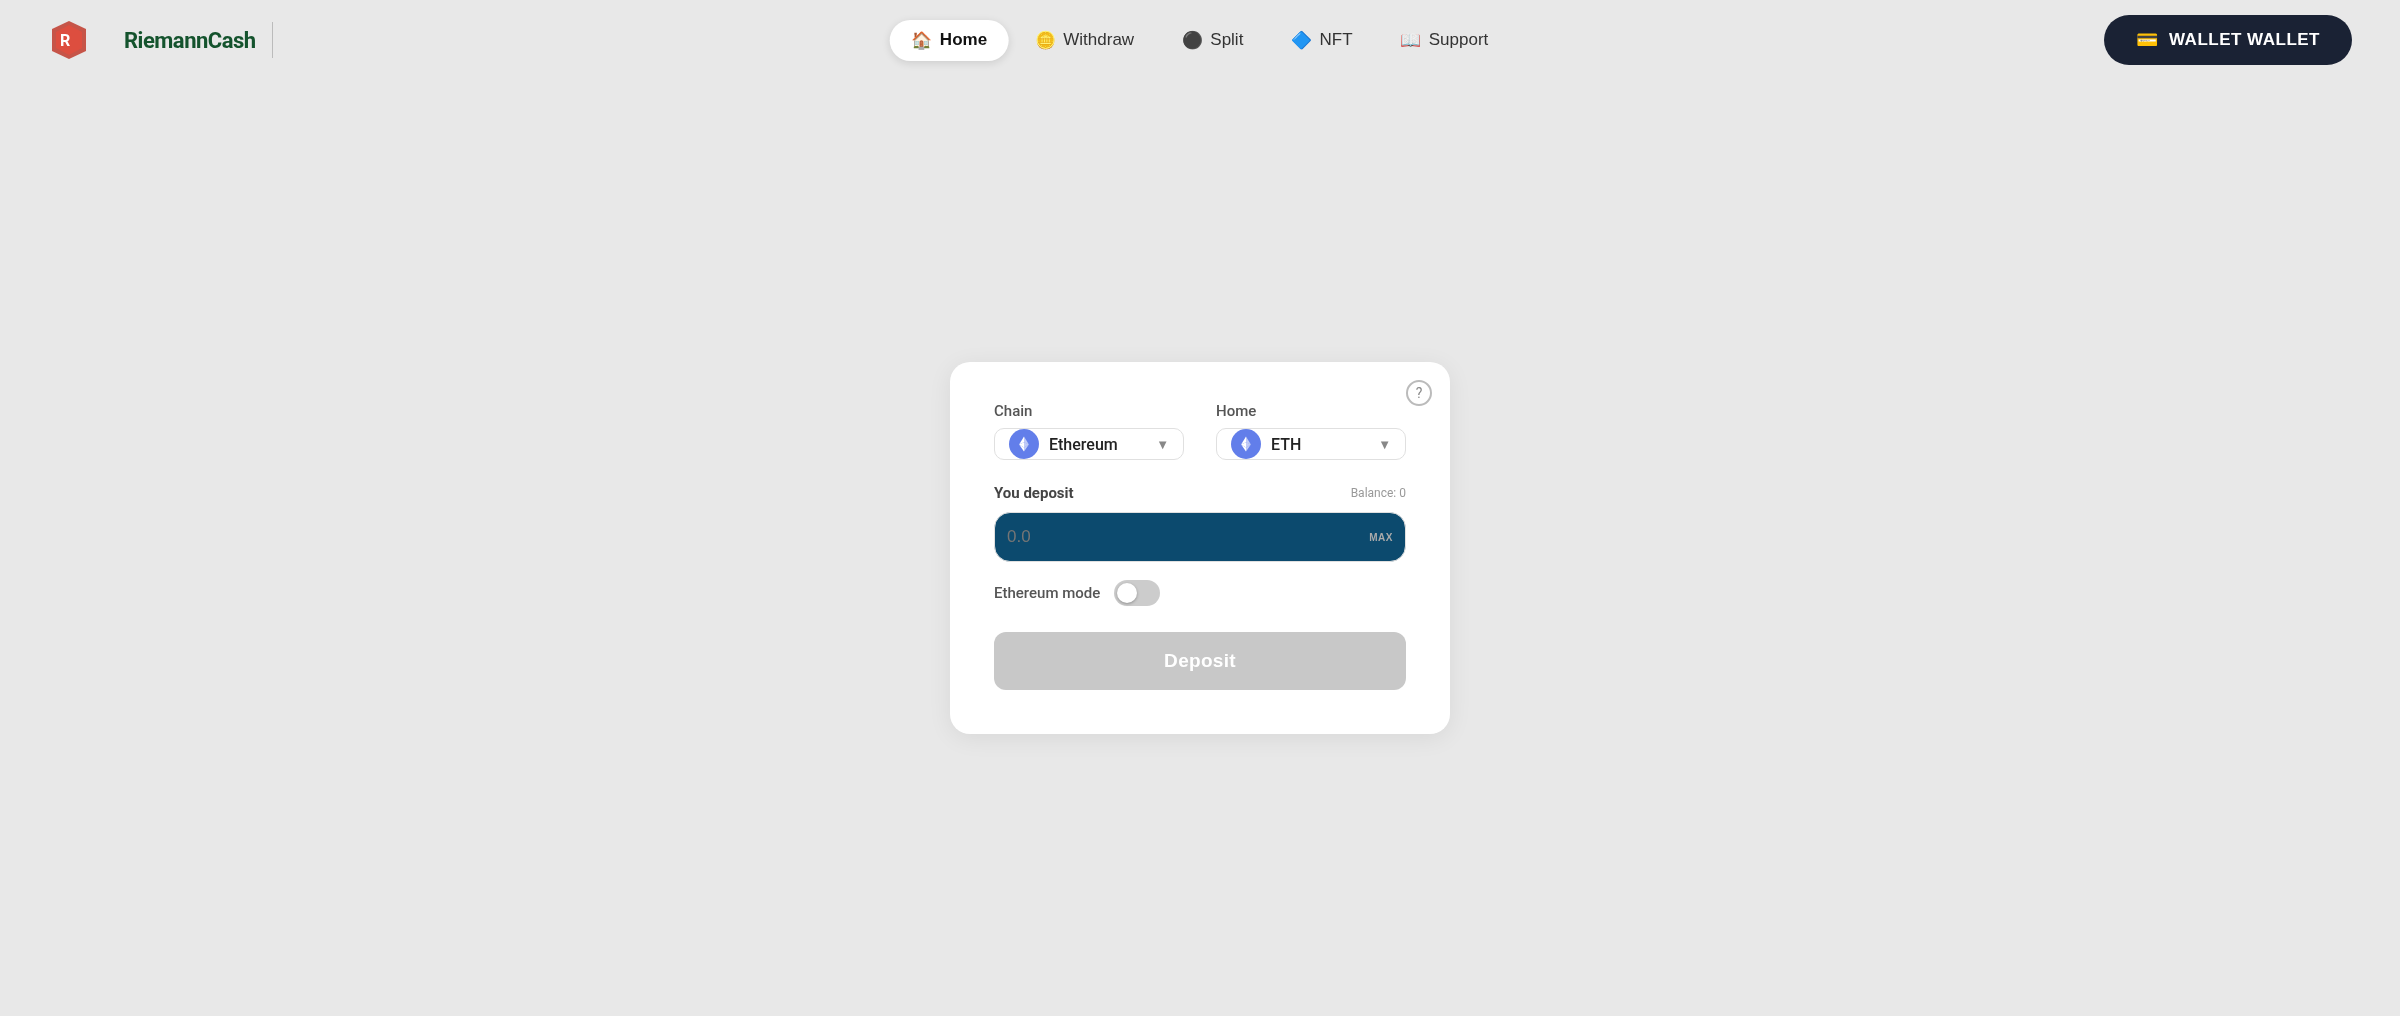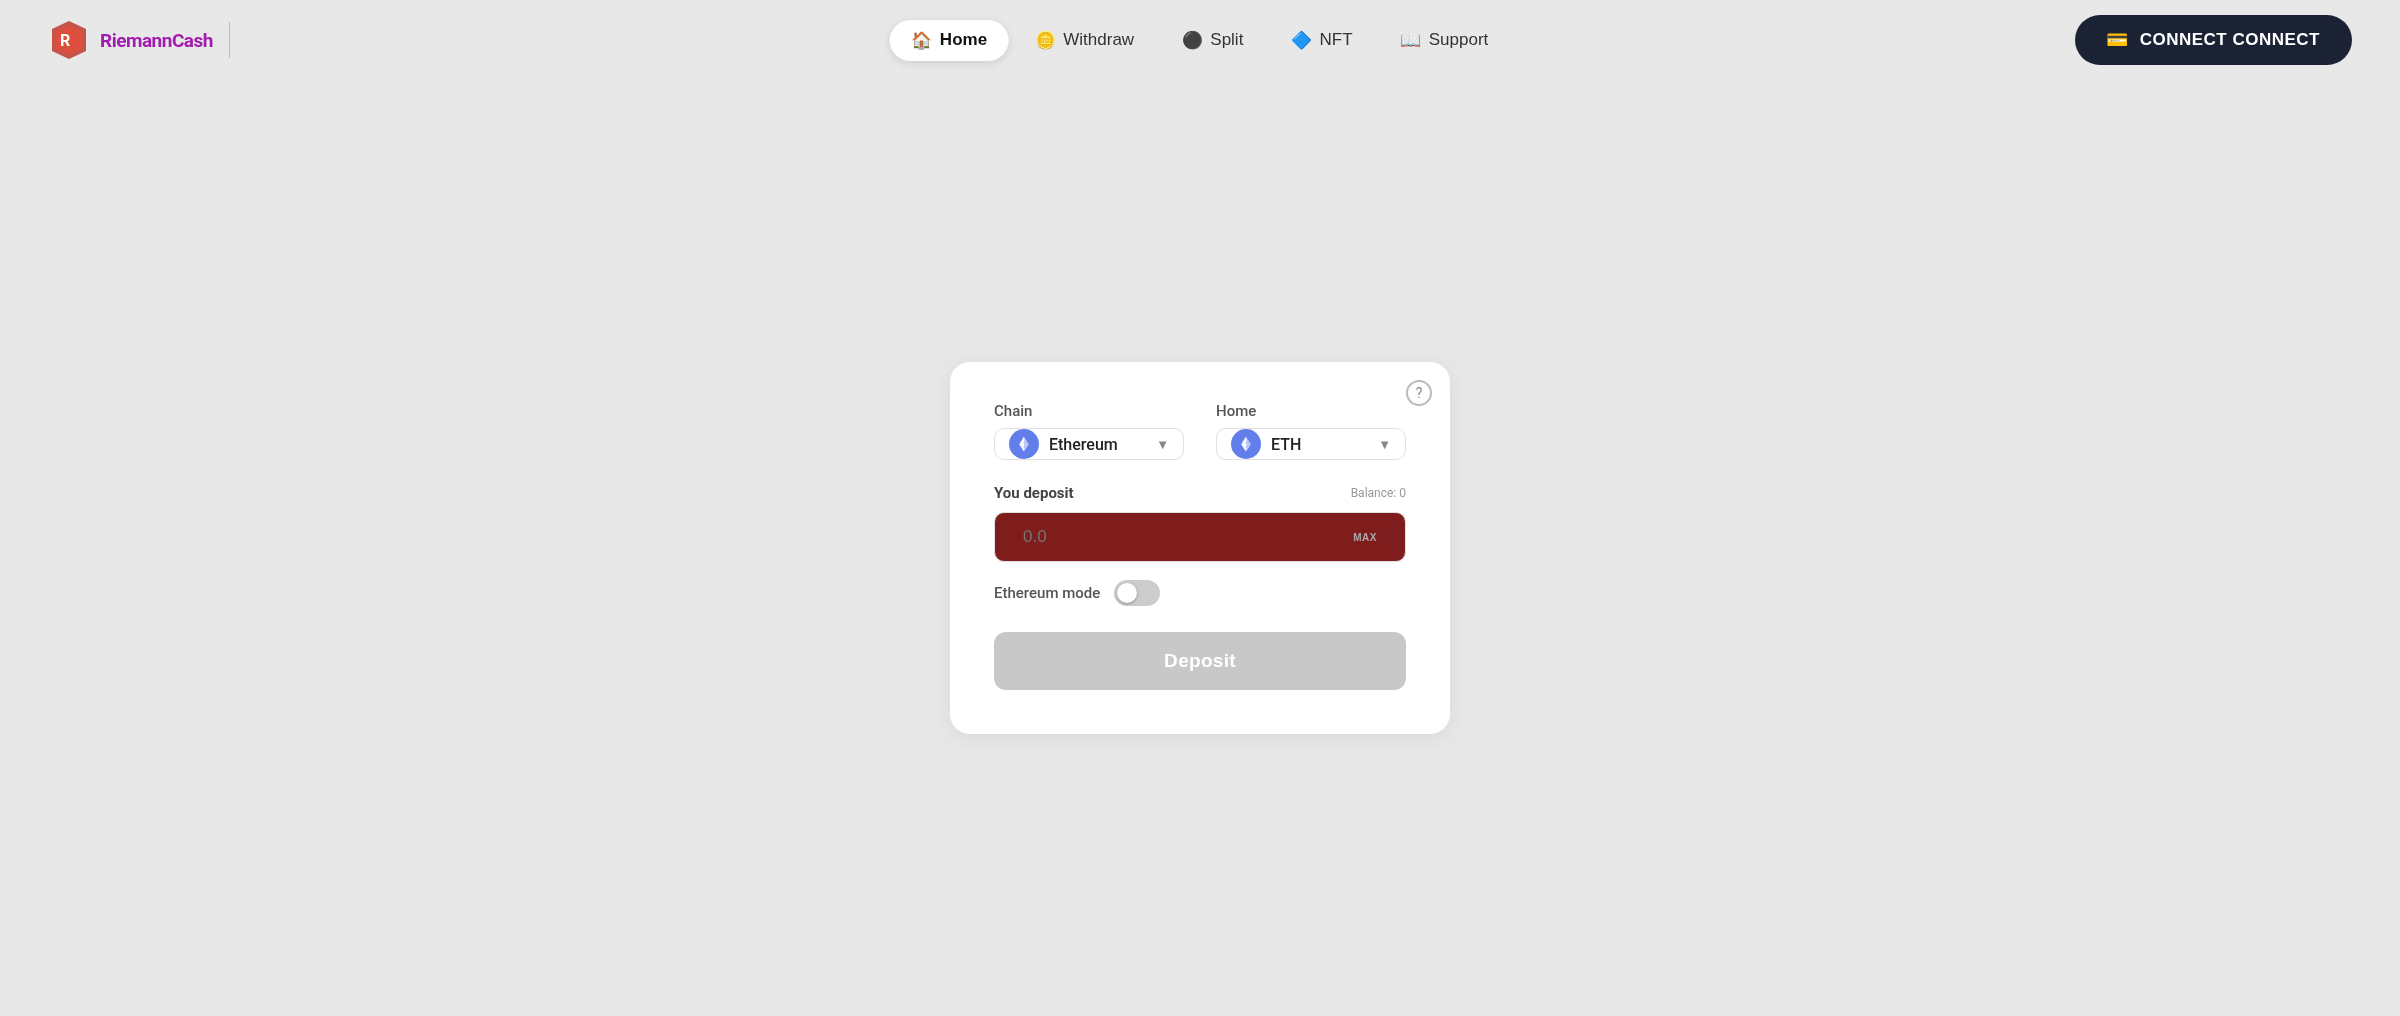--- a/index.html
+++ b/index.html
@@ -28,24 +28,25 @@
       align-items: center;
       gap: 10px;
     }
 
     .logo-icon {
       width: 42px;
       height: 42px;
     }
 
     .logo-text {
-      font-size: 19px;
+      font-size: 22px;
       font-weight: 700;
-      color: #a21caf;
+      color: #14532d;
       letter-spacing: -0.5px;
+      margin-left: 24px;
     }
 
     .nav-center {
       position: absolute;
       left: 50%;
       transform: translateX(-50%);
       display: flex;
       align-items: center;
       gap: 4px;
     }
@@ -210,24 +211,24 @@
 
     .balance-text {
       font-size: 12px;
       color: #999;
     }
 
     .deposit-input-wrap {
       display: flex;
       align-items: center;
       border: 1.5px solid #e0e0e0;
-      border-radius: 10px;
-      padding: 14px 28px;
+      border-radius: 16px;
+      padding: 14px 12px;
       margin-bottom: 18px;
-      background: #7f1d1d;
+      background: #0c4a6e;
     }
 
     .deposit-input {
       flex: 1;
       font-size: 17px;
       color: #aaa;
       border: none;
       outline: none;
       background: transparent;
     }
@@ -333,21 +334,21 @@
     <button class="nav-item">
       <span class="nav-icon">📖</span>
       <span>Support</span>
     </button>
   </div>
 
   <div class="nav-divider"></div>
 
   <button class="connect-wallet-btn">
     <span class="wallet-icon">💳</span>
-    <span>CONNECT CONNECT</span>
+    <span>WALLET WALLET</span>
   </button>
 </nav>
 
 <main class="main">
   <div class="card">
 
     <div class="help-icon">?</div>
 
     
     <div class="selectors-row">

